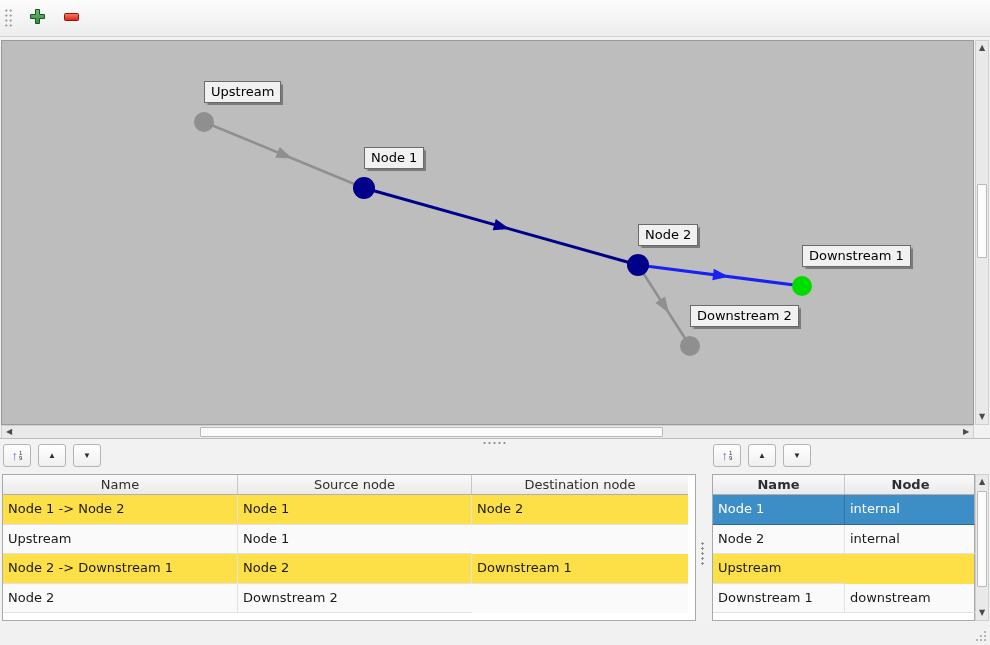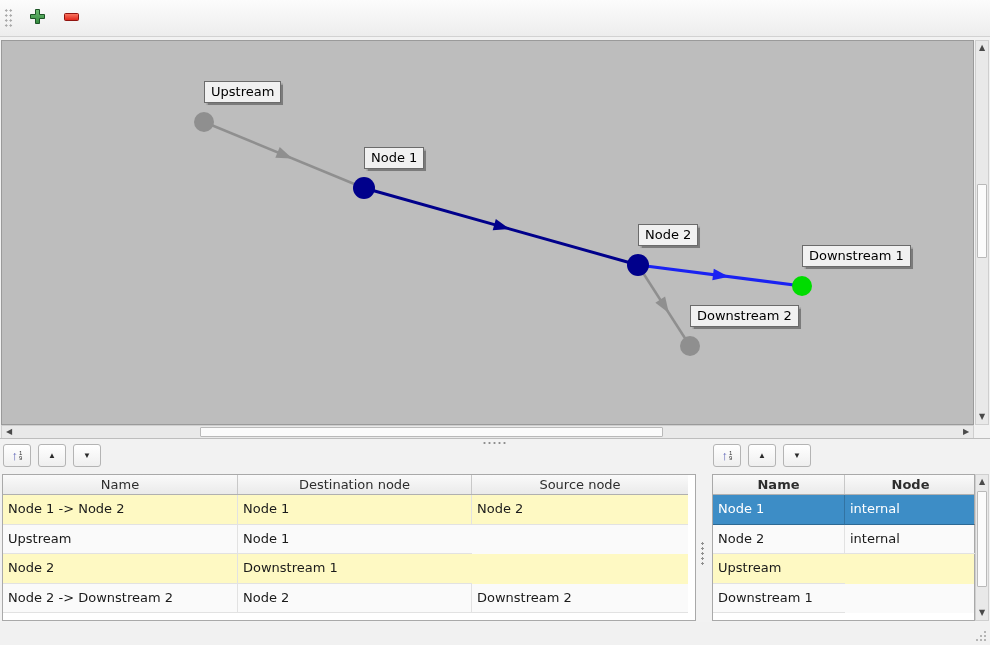--- a/index.html
+++ b/index.html
@@ -77,21 +77,21 @@
   .tbl-right{left:712px;width:263px;}
   .tbl-main{flex:1;}
   .scrollstrip{width:9px;background:#fbfbfb;border-left:1px solid #c6c6c6;}
   .thead{display:grid;height:20px;background:linear-gradient(#fafafa,#eaeaea);border-bottom:1px solid #b0b0b0;}
   .th{
     display:flex;align-items:center;justify-content:center;font-size:13px;color:#2e2e2e;
     border-right:1px solid #c8c8c8;overflow:hidden;white-space:nowrap;
   }
   .th:last-child{border-right:none;}
   .tbl-right .th{font-weight:bold;}
-  .tr{display:grid;height:29.5px;background:#fef9c3;cursor:default;}
+  .tr{display:grid;height:29.5px;background:#fde047;cursor:default;}
   .tr:nth-child(odd){background:#fafafa;}
   .td{
     line-height:28.5px;padding-left:5px;border-right:1px solid #e2e2e2;border-bottom:1px solid #e2e2e2;
     overflow:hidden;white-space:nowrap;font-size:13px;
   }
   .td:last-child{border-right:none;}
   .cols-3{grid-template-columns:235px 234px 216px;}
   .cols-2{grid-template-columns:132px 131px;}
   .tr.selected{color:#fff;}
   .tr.selected .td{border-right-color:rgba(0,0,0,0.18);border-bottom-color:rgba(0,0,0,0.25);}
@@ -212,38 +212,38 @@
     </button>
     <button class="mini-btn">
       <span>▼</span>
     </button>
   </div>
 
   <div class="tbl tbl-left">
     <div class="tbl-main">
       <div class="thead cols-3">
         <div class="th">Name</div>
+        <div class="th">Source node</div>
         <div class="th">Destination node</div>
-        <div class="th">Source node</div>
       </div>
       <div class="tr cols-3">
         <div class="td">Node 1 -&gt; Node 2</div>
         <div class="td">Node 1</div>
         <div class="td">Node 2</div>
       </div>
       <div class="tr cols-3">
         <div class="td">Upstream</div>
         <div class="td">Node 1</div>
       </div>
       <div class="tr cols-3">
+        <div class="td">Node 2 -&gt; Downstream 1</div>
         <div class="td">Node 2</div>
         <div class="td">Downstream 1</div>
       </div>
       <div class="tr cols-3">
-        <div class="td">Node 2 -&gt; Downstream 2</div>
         <div class="td">Node 2</div>
         <div class="td">Downstream 2</div>
       </div>
     </div>
     <div class="scrollstrip"></div>
   </div>
 
   <div class="splitter-v-dots"></div>
 
   <div class="tbl tbl-right">
@@ -257,20 +257,21 @@
     </div>
     <div class="tr cols-2 node-row">
       <div class="td">Node 2</div>
       <div class="td">internal</div>
     </div>
     <div class="tr cols-2 node-row">
       <div class="td">Upstream</div>
     </div>
     <div class="tr cols-2 node-row">
       <div class="td">Downstream 1</div>
+      <div class="td">downstream</div>
     </div>
   </div>
 
   <div class="sb sb-v" style="left:975px;top:474px;height:147px;">
     <div class="arrow" style="top:1px;left:0;">▲</div>
     <div class="thumb" style="left:1px;top:16px;width:10px;height:96px;"></div>
     <div class="arrow" style="bottom:1px;left:0;">▼</div>
   </div>
 
   <div class="statusbar">

